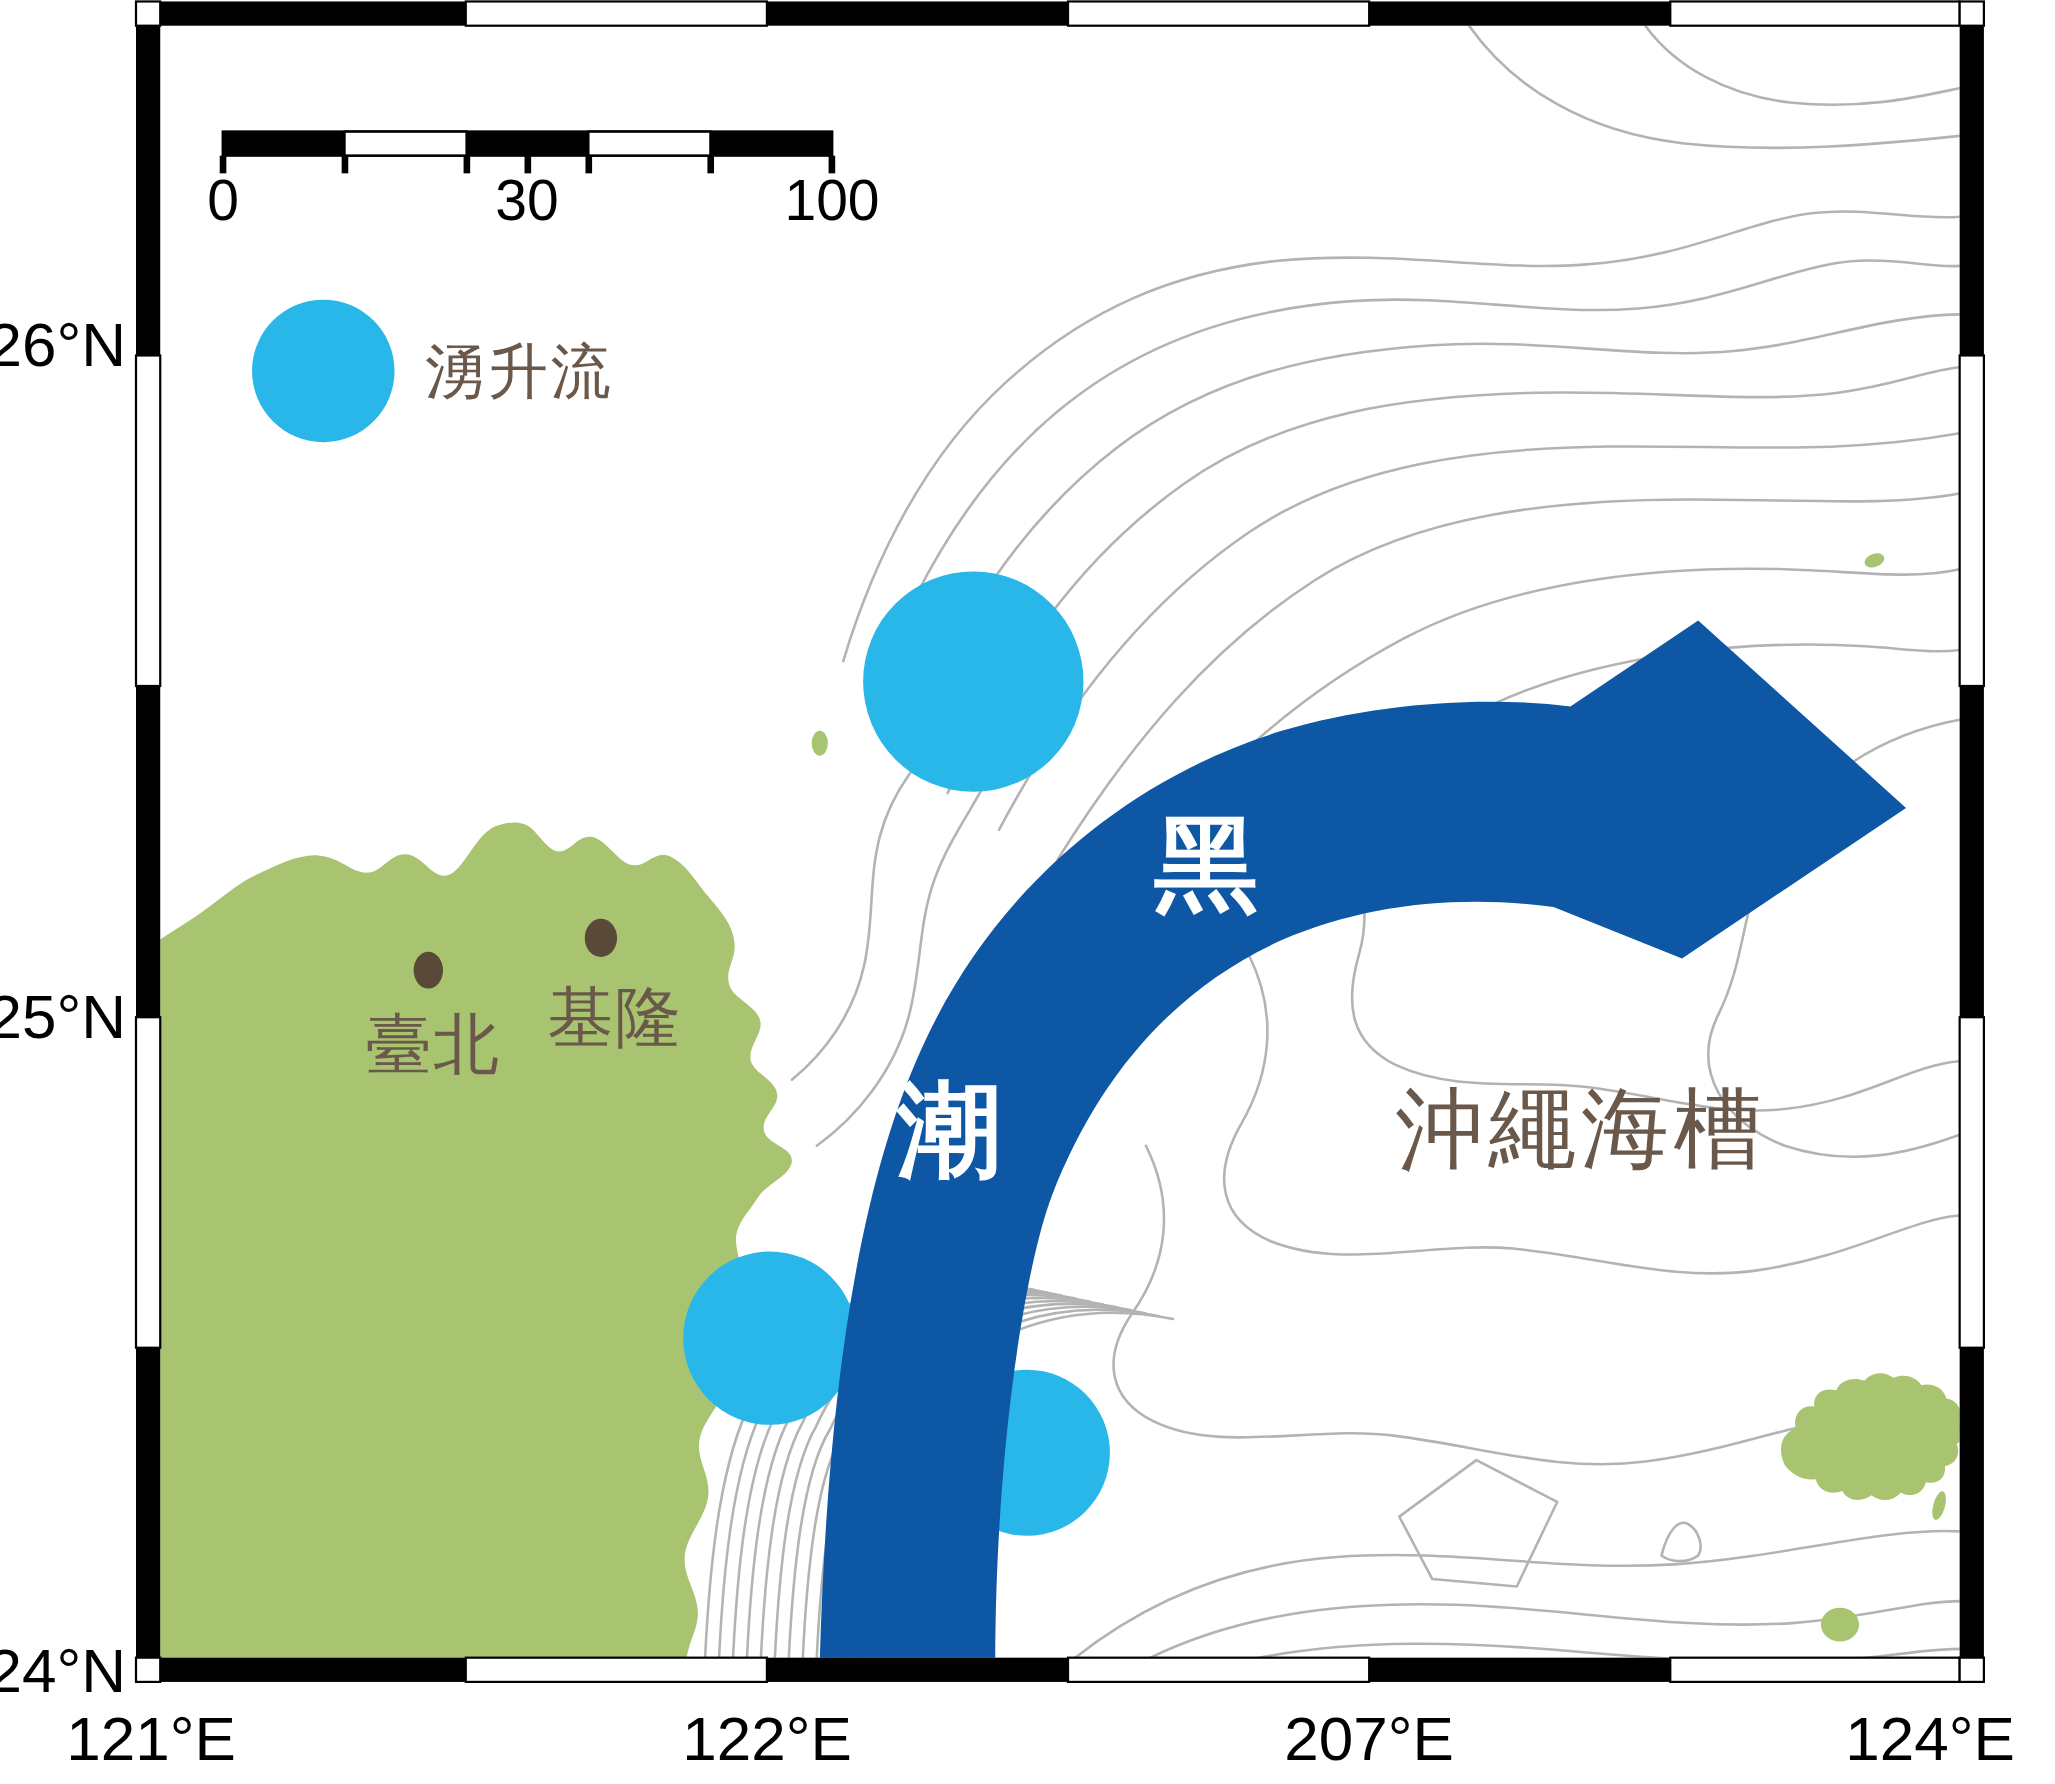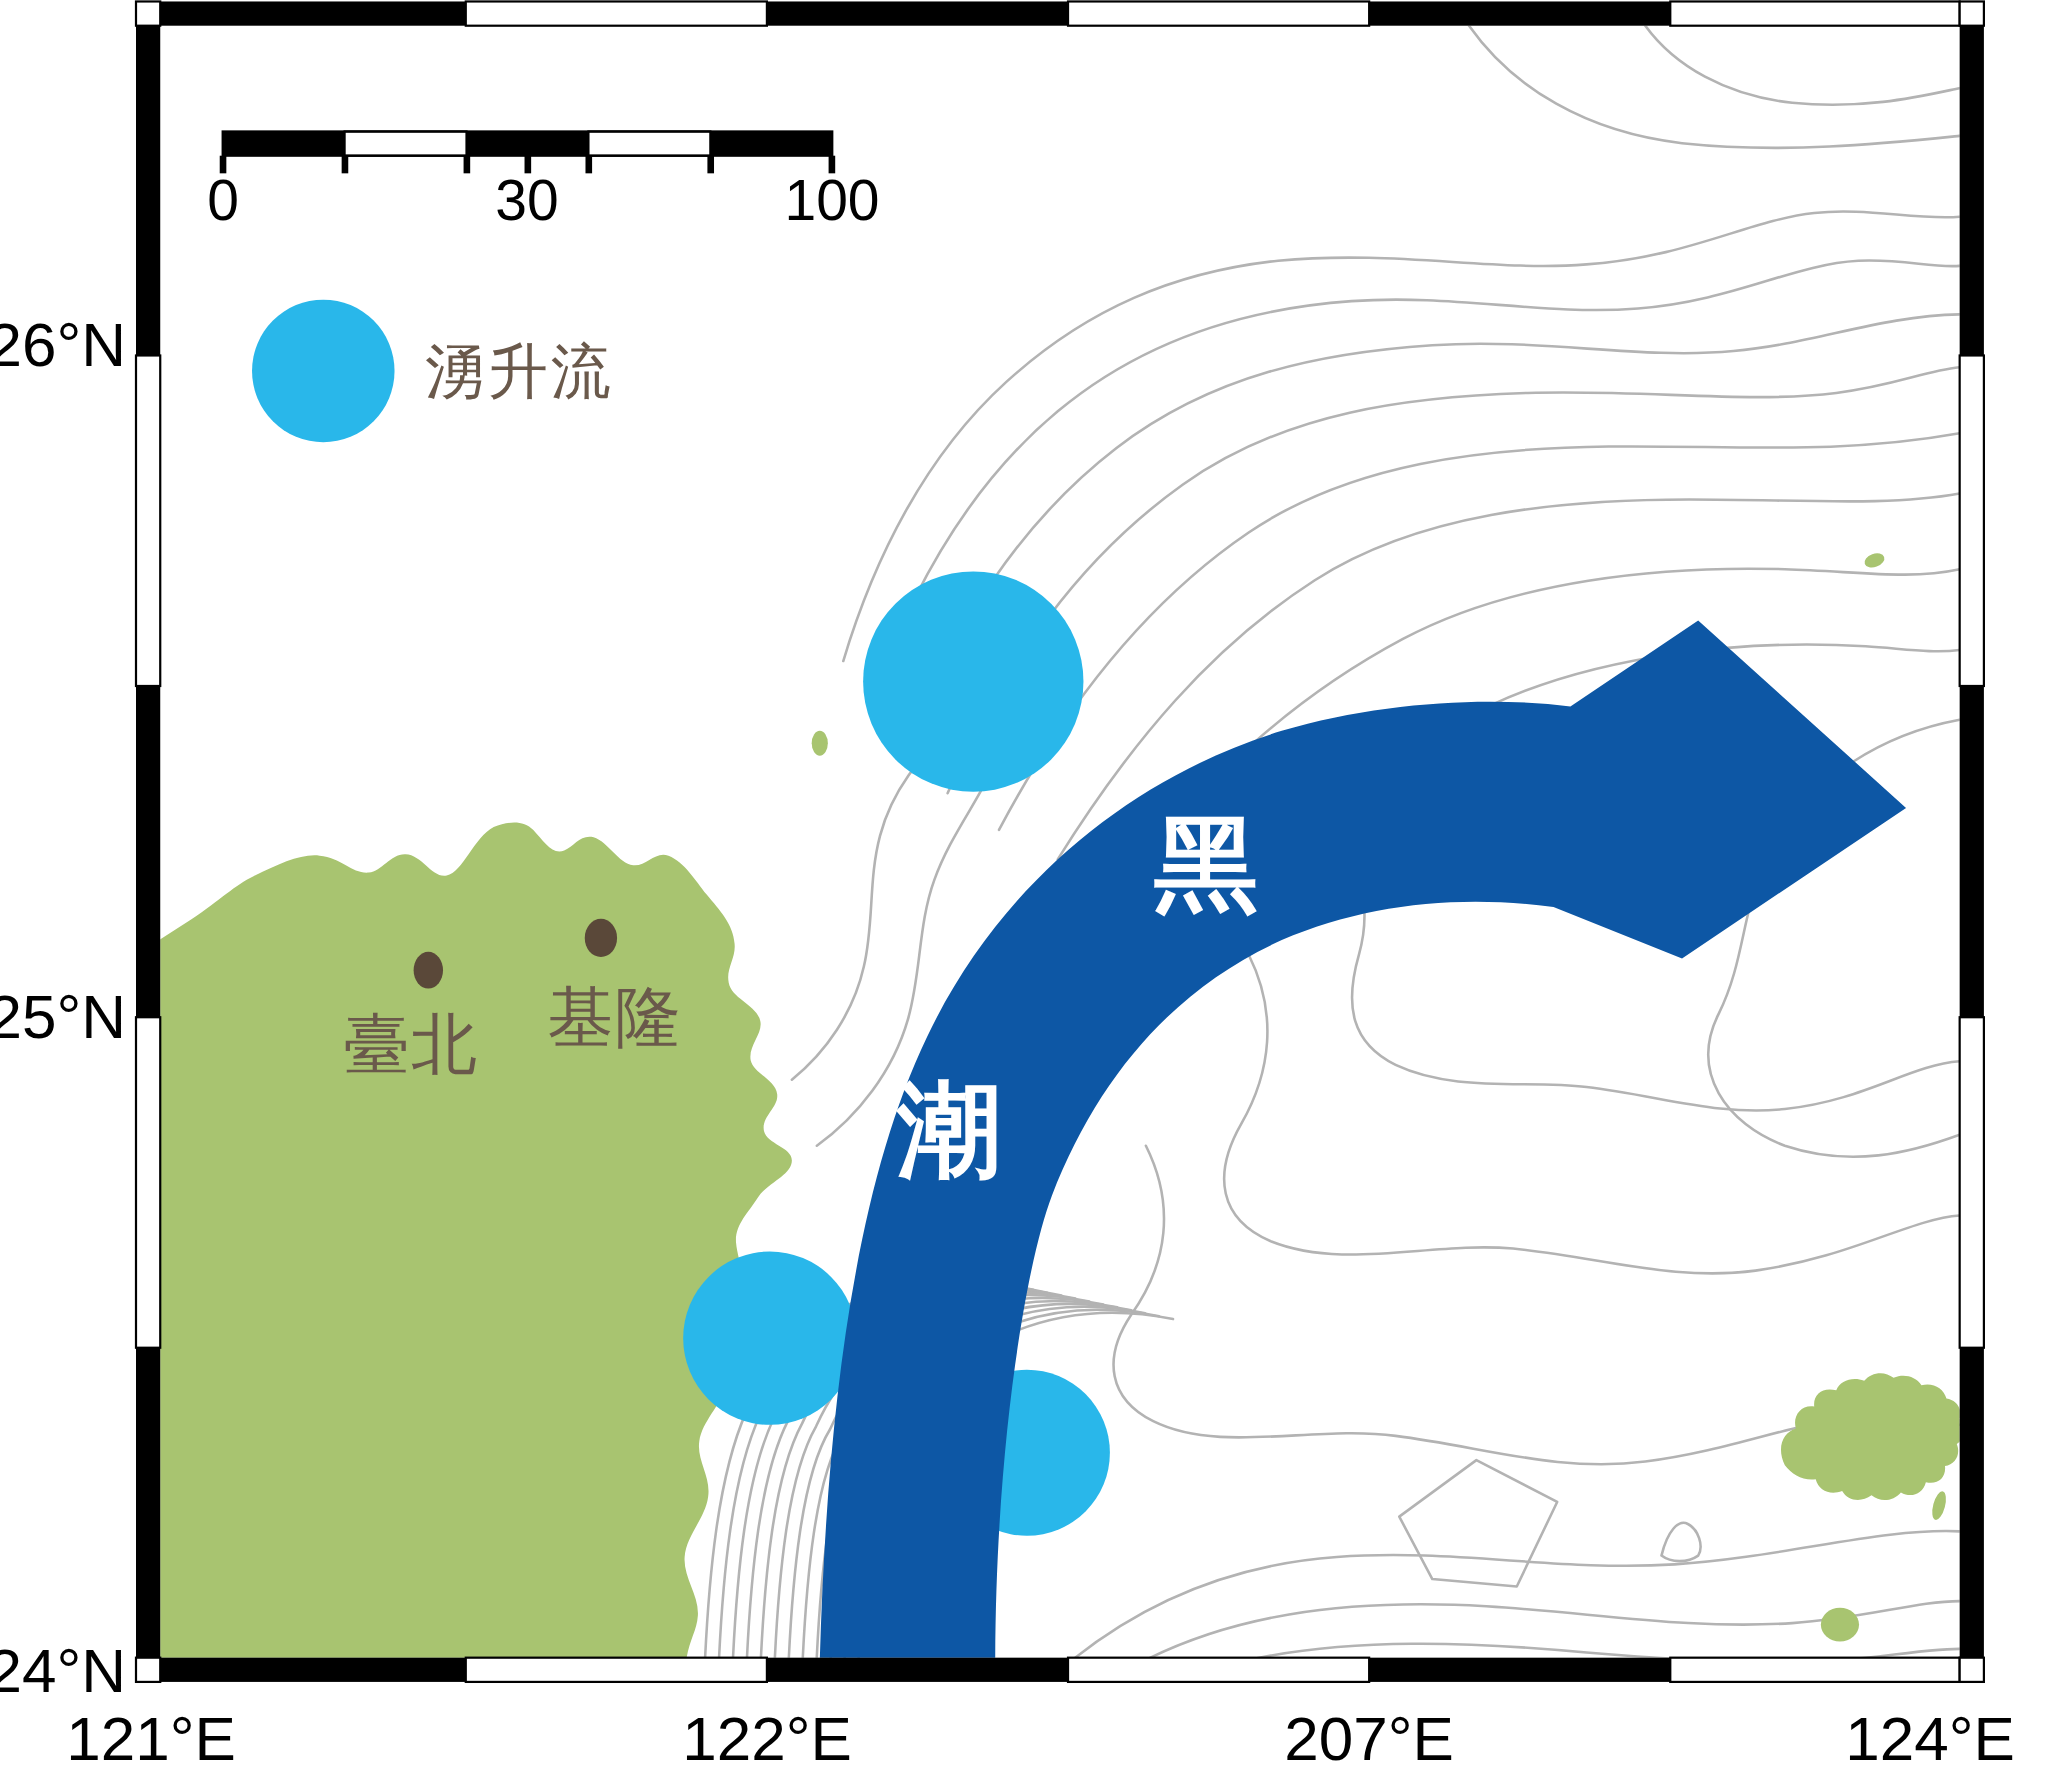--- a/index.html
+++ b/index.html
@@ -194,19 +194,20 @@
   <div class="lbl axis-lbl lat" style="left:126px;top:1017px">25°N</div>
   <div class="lbl axis-lbl lat" style="left:126px;top:1671px">24°N</div>
 
   <div class="lbl axis-lbl" style="left:151px;top:1739px">121°E</div>
   <div class="lbl axis-lbl" style="left:767px;top:1739px">122°E</div>
   <div class="lbl axis-lbl" style="left:1369px;top:1739px">207°E</div>
   <div class="lbl axis-lbl" style="left:1930px;top:1739px">124°E</div>
 
   <div class="lbl cjk legend-lbl" style="left:425px;top:372px;transform:translate(0,-50%)">湧升流</div>
 
-  <div class="lbl cjk city-lbl" style="left:411px;top:1044px">臺北</div>
+  <div class="lbl cjk city-lbl" style="left:433px;top:1044px">臺北</div>
   <div class="lbl cjk city-lbl" style="left:615px;top:1017px">基隆</div>
+  <div class="lbl cjk trough-lbl" style="left:1581px;top:1129px">沖繩海槽</div>
 
   <div class="lbl current-char" style="left:1206px;top:864px">黑</div>
   <div class="lbl current-char" style="left:949px;top:1130px">潮</div>
 </div>
 
 
 </body></html>

